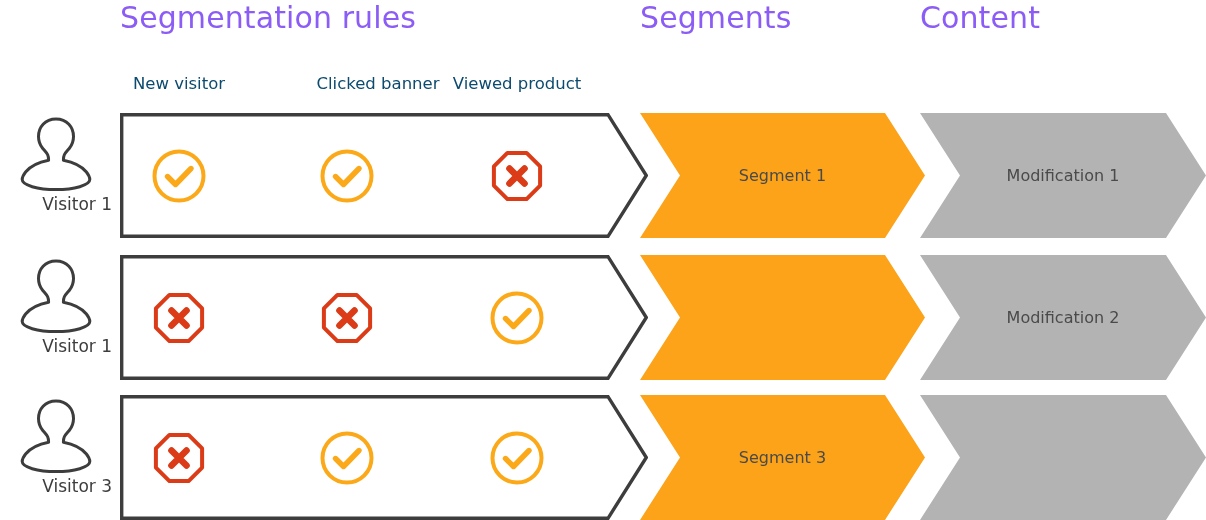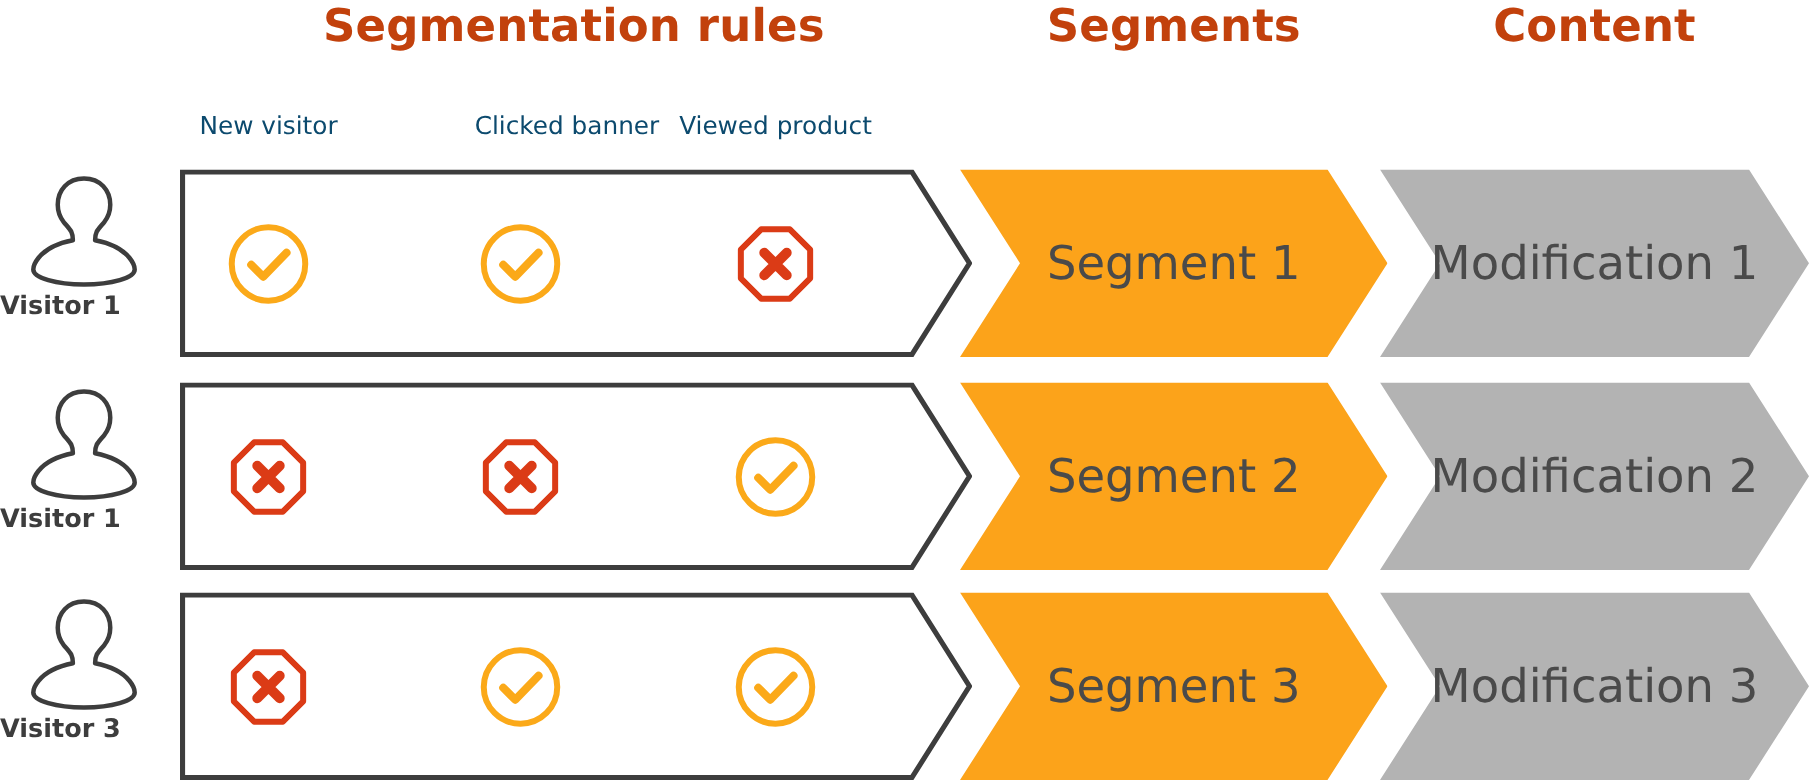--- a/index.html
+++ b/index.html
@@ -19,23 +19,23 @@
     position: absolute;
     left: 0; top: 0;
     width: 1206px;
     height: 520px;
   }
 
   
   .section-title {
     position: absolute;
     font-size: 30px;
-    font-weight: 700;
-    color: #c2410c;
-    text-align: center;
+    font-weight: 400;
+    color: #8b5cf6;
+    text-align: left;
     white-space: nowrap;
     letter-spacing: 0.1px;
   }
   #title-rules  { left: 120px; top: 0px;  width: 525px; }
   #title-seg    { left: 640px; top: 0px;  width: 285px; }
   #title-cont   { left: 920px; top: 0px;  width: 286px; }
 
   
   .rule-header {
     position: absolute;
@@ -46,22 +46,21 @@
     text-align: center;
     white-space: nowrap;
     transform: translateX(-50%);
   }
 
   
   .visitor {
     position: absolute;
     left: 0px;
     width: 112px;
-    text-align: left;
-    font-weight: bold;
+    text-align: right;
   }
   .visitor .avatar {
     display: block;
     margin: 0 auto;
     width: 72px;
     height: 78px;
   }
   .visitor .vlabel {
     display: block;
     font-size: 17px;
@@ -95,21 +94,21 @@
     left: 920px;
     top: 0;
   }
   .arrow-label {
     position: absolute;
     top: 0;
     height: 100%;
     display: flex;
     align-items: center;
     justify-content: center;
-    font-size: 31px;
+    font-size: 16px;
     color: #4a4a4a;
     white-space: nowrap;
     pointer-events: none;
   }
   #seg-label-wrap { left: 640px; width: 285px; }
 
   .mark {
     position: absolute;
     width: 58px;
     height: 58px;
@@ -208,21 +207,20 @@
     <polygon points="52.10,38.57 38.57,52.10 19.43,52.10 5.90,38.57 5.90,19.43 19.43,5.90 38.57,5.90 52.10,19.43" fill="none" stroke="#DB3B16" stroke-width="4" stroke-linejoin="round"></polygon>
     <path d="M21.5 21.5 L36.5 36.5 M36.5 21.5 L21.5 36.5" fill="none" stroke="#DB3B16" stroke-width="6.6" stroke-linecap="round"></path>
   </svg></div>
         <div class="mark" style="left: 517px; top: 62.5px;"><svg viewBox="0 0 58 58" style="width:100%;height:100%">
     <circle cx="29" cy="29" r="24.5" fill="none" stroke="#FBA919" stroke-width="4"></circle>
     <path d="M17.5 29.5 L25.5 37.5 L41 21.5" fill="none" stroke="#FBA919" stroke-width="5.4" stroke-linecap="round" stroke-linejoin="round"></path>
   </svg></div>
         <div class="seg-arrow"><svg width="285" height="125" viewBox="0 0 285 125">
     <path d="M0,0 L245,0 L285,62.5 L245,125 L0,125 L40,62.5 Z" fill="#FCA31A"></path>
   </svg></div>
-        <div class="arrow-label" id="seg-label-wrap" style="left: 640px; width: 285px;">Segment 2</div>
         <div class="cont-arrow"><svg width="286" height="125" viewBox="0 0 286 125">
     <path d="M0,0 L246,0 L286,62.5 L246,125 L0,125 L40,62.5 Z" fill="#B3B3B3"></path>
   </svg></div>
         <div class="arrow-label" style="left: 920px; width: 286px;">Modification 2</div>
       </div>
       <div class="row" style="top: 395px; height: 125px; border-radius: 23px;">
         <div class="rules-arrow"><svg width="528" height="125" viewBox="0 0 528 125">
     <path d="M1.7,1.7 L488,1.7 L526.3,62.5 L488,123.3 L1.7,123.3 Z" fill="#ffffff" stroke="#3d3d3d" stroke-width="3.4" stroke-linejoin="miter"></path>
   </svg></div>
         <div class="mark" style="left: 179px; top: 62.5px;"><svg viewBox="0 0 58 58" style="width:100%;height:100%">
@@ -237,17 +235,16 @@
     <circle cx="29" cy="29" r="24.5" fill="none" stroke="#FBA919" stroke-width="4"></circle>
     <path d="M17.5 29.5 L25.5 37.5 L41 21.5" fill="none" stroke="#FBA919" stroke-width="5.4" stroke-linecap="round" stroke-linejoin="round"></path>
   </svg></div>
         <div class="seg-arrow"><svg width="285" height="125" viewBox="0 0 285 125">
     <path d="M0,0 L245,0 L285,62.5 L245,125 L0,125 L40,62.5 Z" fill="#FCA31A"></path>
   </svg></div>
         <div class="arrow-label" id="seg-label-wrap" style="left: 640px; width: 285px;">Segment 3</div>
         <div class="cont-arrow"><svg width="286" height="125" viewBox="0 0 286 125">
     <path d="M0,0 L246,0 L286,62.5 L246,125 L0,125 L40,62.5 Z" fill="#B3B3B3"></path>
   </svg></div>
-        <div class="arrow-label" style="left: 920px; width: 286px;">Modification 3</div>
       </div>
     </div>
 
 </div>
 
 </body></html>

